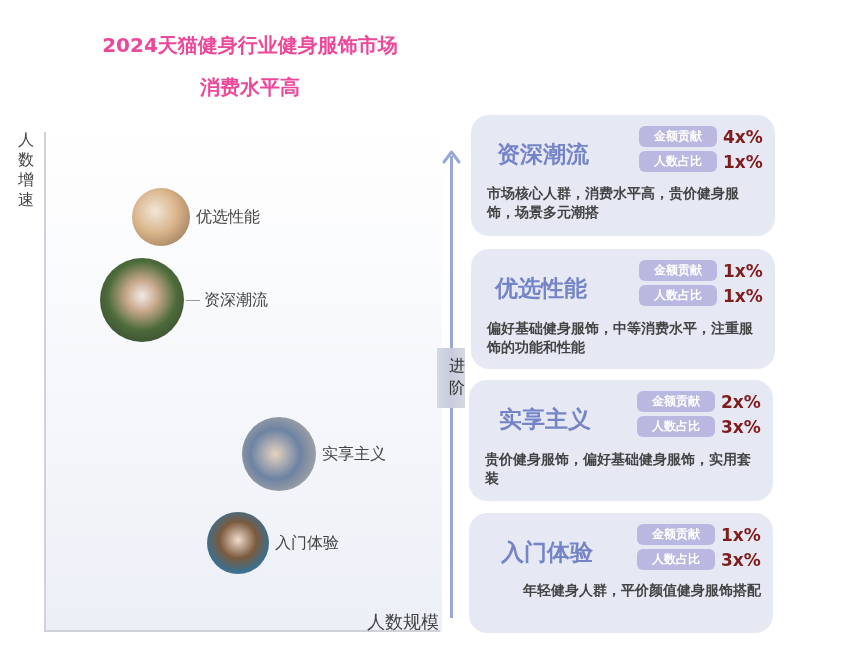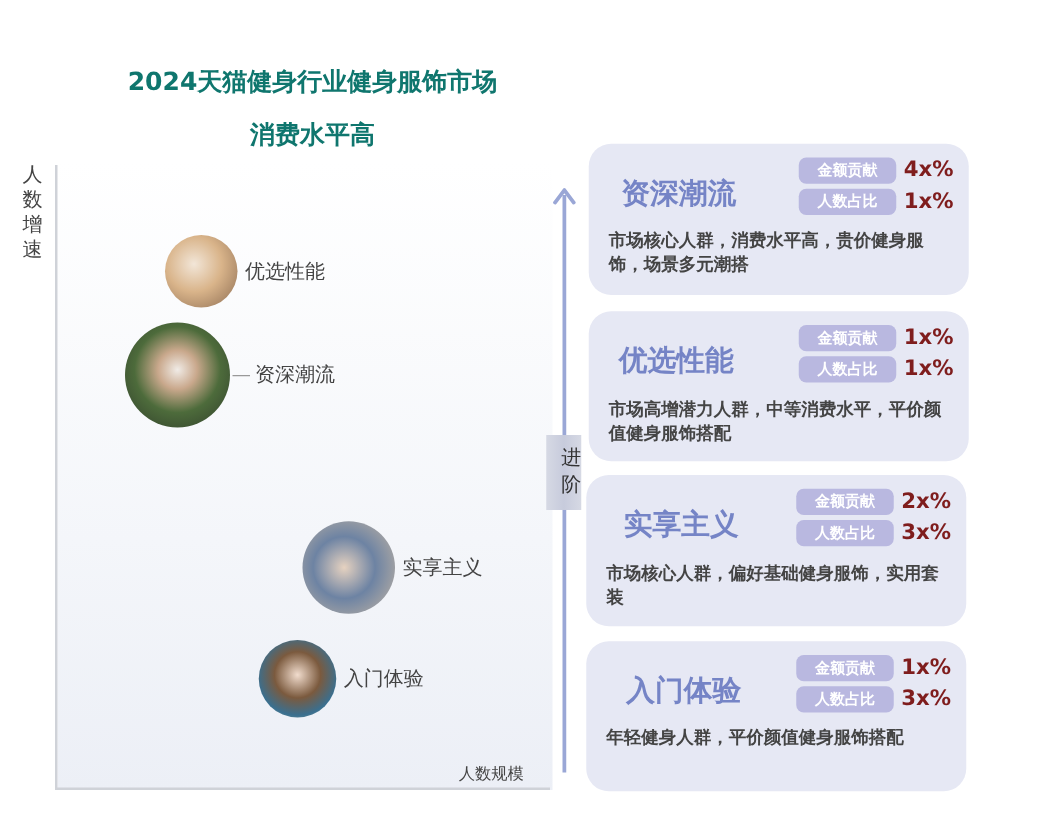--- a/index.html
+++ b/index.html
@@ -1,43 +1,43 @@
 <!DOCTYPE html>
 <html><head>
 <meta charset="utf-8">
 <style>
   * { box-sizing: border-box; margin: 0; padding: 0; }
   html, body { width: 849px; height: 662px; background: #ffffff; overflow: hidden; }
   body { position: relative; font-family: "DejaVu Sans", "Liberation Sans", sans-serif; color: #333; }
 
-  .title { position: absolute; left: 0; width: 500px; text-align: center; color: #0f766e; font-weight: bold; font-size: 20px; margin-top: 20px; }
+  .title { position: absolute; left: 0; width: 500px; text-align: center; color: #ec4899; font-weight: bold; font-size: 20px; }
   .title.l1 { top: 32px; }
   .title.l2 { top: 74px; }
 
   .plot-bg { position: absolute; left: 46px; top: 130px; width: 396px; height: 502px;
     background: linear-gradient(180deg, #ffffff 0%, #f4f6fa 60%, #eceff6 100%); }
   .y-axis-line { position: absolute; left: 44px; top: 132px; width: 2px; height: 500px; background: #cfd2d8; }
   .x-axis-line { position: absolute; left: 44px; top: 630px; width: 396px; height: 2px; background: #cfd2d8; }
   .y-label { position: absolute; left: 16px; top: 130px; width: 20px; font-size: 16px; line-height: 20px; color: #444; text-align: center; }
   .y-label span { display: block; }
-  .x-label { position: absolute; left: 367px; top: 610px; font-size: 13px; color: #444; }
+  .x-label { position: absolute; left: 367px; top: 610px; font-size: 18px; color: #444; }
 
   .persona { position: absolute; display: flex; align-items: center; }
   .avatar { border-radius: 50%; overflow: hidden; flex: none; }
   .persona-label { font-size: 16px; color: #444; margin-left: 6px; white-space: nowrap; }
   .connector { width: 14px; height: 1px; background: #999; margin-left: 2px; }
 
   .arrow-line { position: absolute; left: 450px; top: 156px; width: 3px; height: 462px; background: #9aa7d6; }
   .arrow-head { position: absolute; left: 442px; top: 150px; width: 19px; height: 14px; }
   .arrow-tag { position: absolute; left: 437px; top: 348px; width: 28px; height: 60px; background: linear-gradient(90deg,#d6d9e4,#c7cbdc,#d6d9e4);
     font-size: 16px; line-height: 22px; text-align: right; padding-top: 7px; color: #333; }
 
   .card { position: absolute; left: 471px; width: 304px; background: #e6e8f4; border-radius: 18px; }
   .card-name { position: absolute; font-size: 23px; font-weight: bold; color: #7584c6; }
-  .metric { position: absolute; right: 14px; display: flex; align-items: flex-start; }
+  .metric { position: absolute; right: 14px; display: flex; align-items: flex-end; }
   .metric-tag { background: #b9b8e0; color: #fff; font-size: 12px; font-weight: bold; border-radius: 6px; padding: 2px 9px; width: 78px; text-align: center; }
   .metric-val { font-size: 17px; font-weight: bold; color: #7f1d1d; margin-left: 6px; width: 38px; }
   .card-desc { position: absolute; left: 16px; right: 12px; font-size: 14px; font-weight: bold; color: #444; line-height: 19px; }
 </style>
 </head>
 <body>
 
 <div class="title l1">2024天猫健身行业健身服饰市场</div>
 <div class="title l2">消费水平高</div>
 
@@ -97,40 +97,40 @@
 <div class="card" style="top:249px;height:120px;">
   <div class="card-name" style="left:24px;top:24px;">优选性能</div>
   <div class="metric" style="top:11px;">
     <span class="metric-tag">金额贡献</span>
     <span class="metric-val">1x%</span>
   </div>
   <div class="metric" style="top:36px;">
     <span class="metric-tag">人数占比</span>
     <span class="metric-val">1x%</span>
   </div>
-  <div class="card-desc" style="top:70px;">市场高增潜力人群，中等消费水平，平价颜值健身服饰搭配</div>
+  <div class="card-desc" style="top:70px;">偏好基础健身服饰，中等消费水平，注重服饰的功能和性能</div>
 </div>
 
 <div class="card" style="top:380px;left:469px;height:121px;">
   <div class="card-name" style="left:30px;top:24px;">实享主义</div>
   <div class="metric" style="top:11px;">
     <span class="metric-tag">金额贡献</span>
     <span class="metric-val">2x%</span>
   </div>
   <div class="metric" style="top:36px;">
     <span class="metric-tag">人数占比</span>
     <span class="metric-val">3x%</span>
   </div>
-  <div class="card-desc" style="top:70px;">市场核心人群，偏好基础健身服饰，实用套装</div>
+  <div class="card-desc" style="top:70px;">贵价健身服饰，偏好基础健身服饰，实用套装</div>
 </div>
 
 <div class="card" style="top:513px;left:469px;height:120px;">
   <div class="card-name" style="left:32px;top:24px;">入门体验</div>
   <div class="metric" style="top:11px;">
     <span class="metric-tag">金额贡献</span>
     <span class="metric-val">1x%</span>
   </div>
   <div class="metric" style="top:36px;">
     <span class="metric-tag">人数占比</span>
     <span class="metric-val">3x%</span>
   </div>
-  <div class="card-desc" style="top:68px;">年轻健身人群，平价颜值健身服饰搭配</div>
+  <div class="card-desc" style="top:68px;text-align:right;">年轻健身人群，平价颜值健身服饰搭配</div>
 </div>
 
 </body></html>

